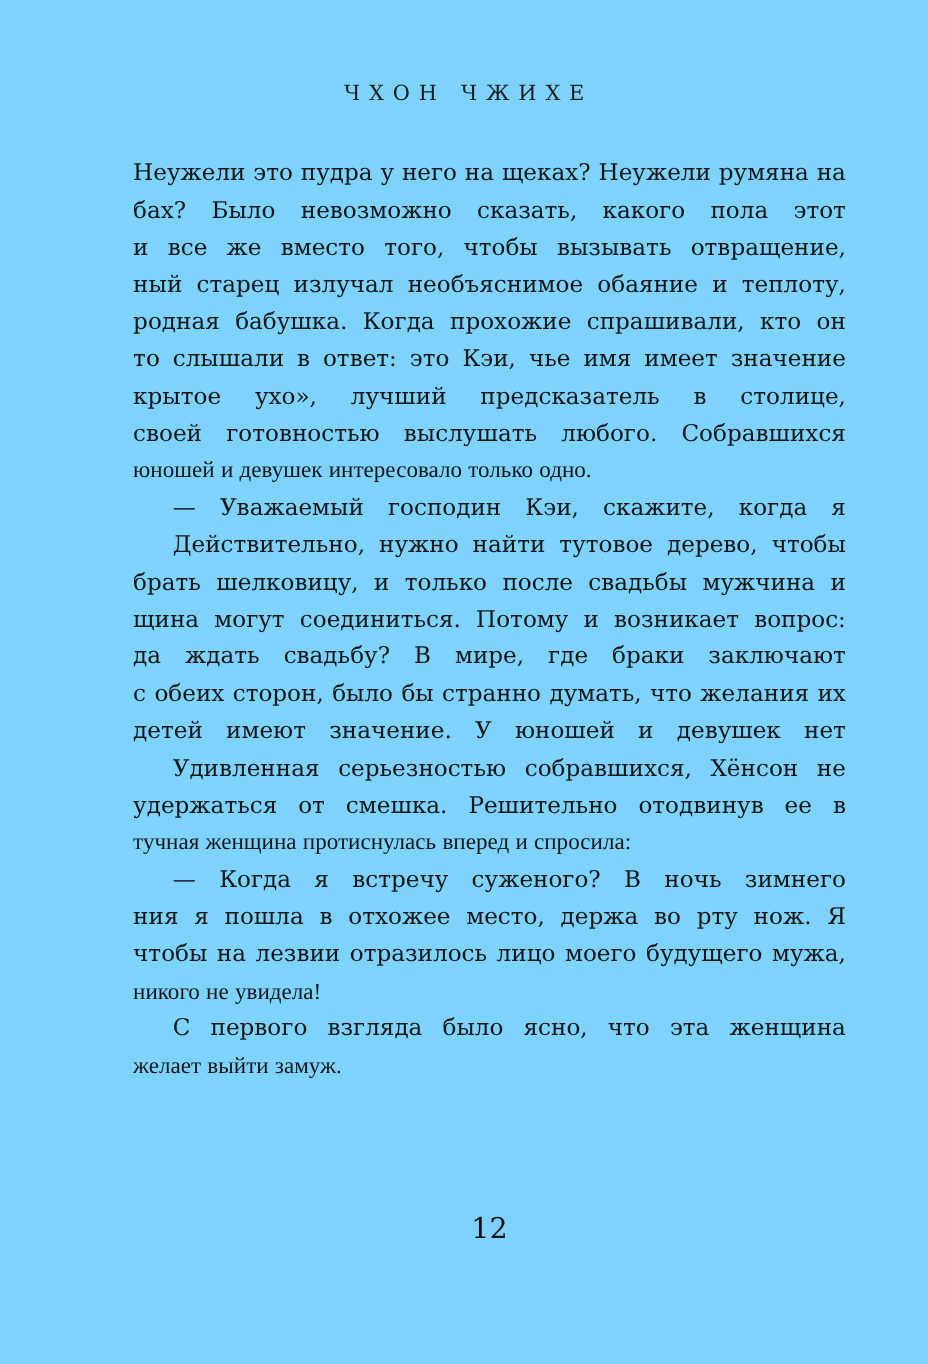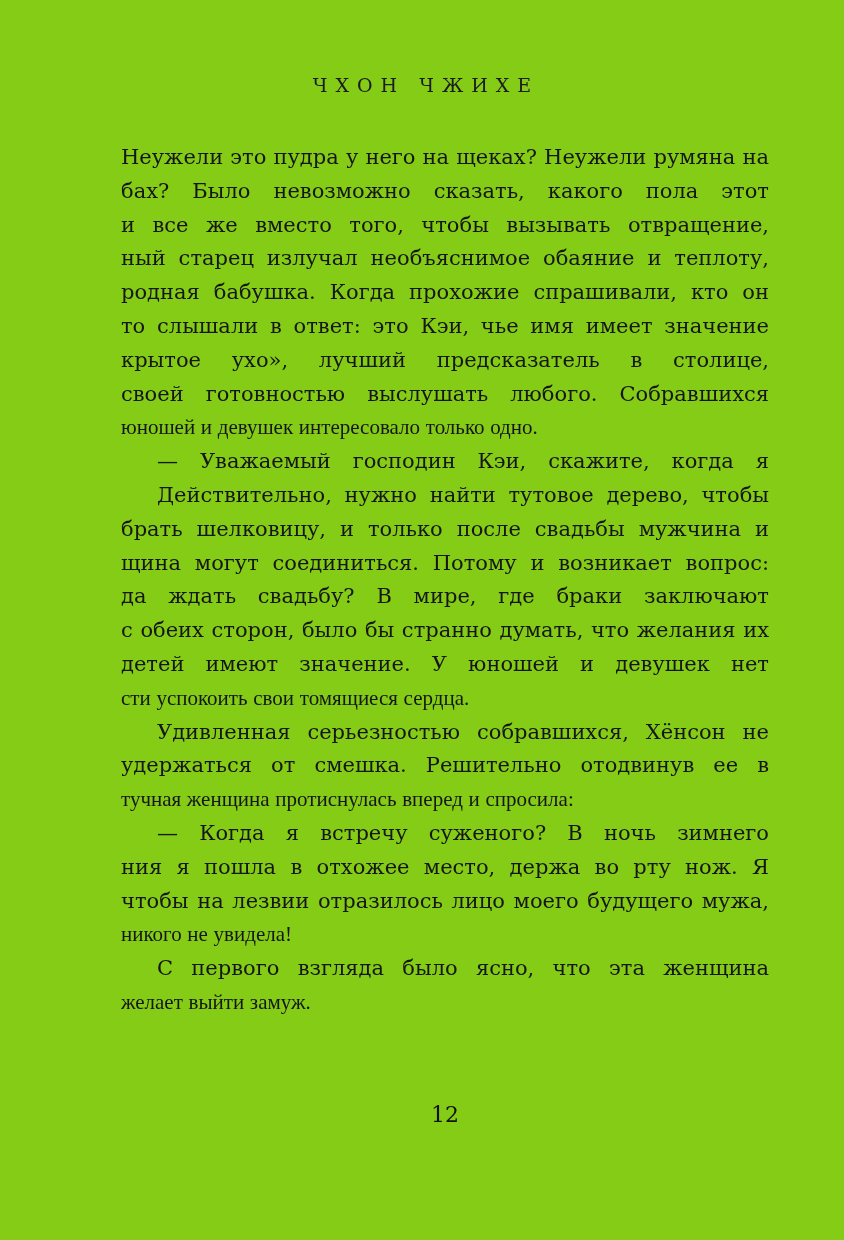--- a/index.html
+++ b/index.html
@@ -9,21 +9,21 @@
     height: 1240px;
     background: #ffffff;
     color: #161616;
     font-family: "DejaVu Serif", "Liberation Serif", serif;
     -webkit-font-smoothing: antialiased;
   }
   .page {
     position: relative;
     width: 844px;
     height: 1240px;
-    background: #84cc16;
+    background: #7dd3fc;
     overflow: hidden;
   }
   .running-header {
     position: absolute;
     top: 74px;
     left: 98px;
     width: 648px;
     text-align: center;
     font-size: 19px;
     letter-spacing: 8px;
@@ -49,21 +49,21 @@
     white-space: normal;
   }
   .line.last { text-align-last: left; font-family: Liberation Serif, serif; }
   .line.indent { text-indent: 36px; }
   .page-number {
     position: absolute;
     top: 1102px;
     left: 121px;
     width: 648px;
     text-align: center;
-    font-size: 22px;
+    font-size: 26px;
     color: #111111;
   }
 </style>
 </head>
 <body>
 
 <div class="page">
 
   <div class="running-header">ЧХОН ЧЖИХЕ</div>
 
@@ -85,21 +85,20 @@
       <div class="line indent">— Уважаемый господин Кэи, скажите, когда я встречу</div>
     </div>
 
     <div class="paragraph">
       <div class="line indent">Действительно, нужно найти тутовое дерево, чтобы со-</div>
       <div class="line">брать шелковицу, и только после свадьбы мужчина и жен-</div>
       <div class="line">щина могут соединиться. Потому и возникает вопрос: ког-</div>
       <div class="line">да ждать свадьбу? В мире, где браки заключают родители</div>
       <div class="line">с обеих сторон, было бы странно думать, что желания их</div>
       <div class="line">детей имеют значение. У юношей и девушек нет возможно-</div>
-      <div class="line last">сти успокоить свои томящиеся сердца.</div>
     </div>
 
 
     <div class="paragraph">
       <div class="line indent">Удивленная серьезностью собравшихся, Хёнсон не смогла</div>
       <div class="line">удержаться от смешка. Решительно отодвинув ее в сторону,</div>
       <div class="line last">тучная женщина протиснулась вперед и спросила:</div>
     </div>
 
     <div class="paragraph">

